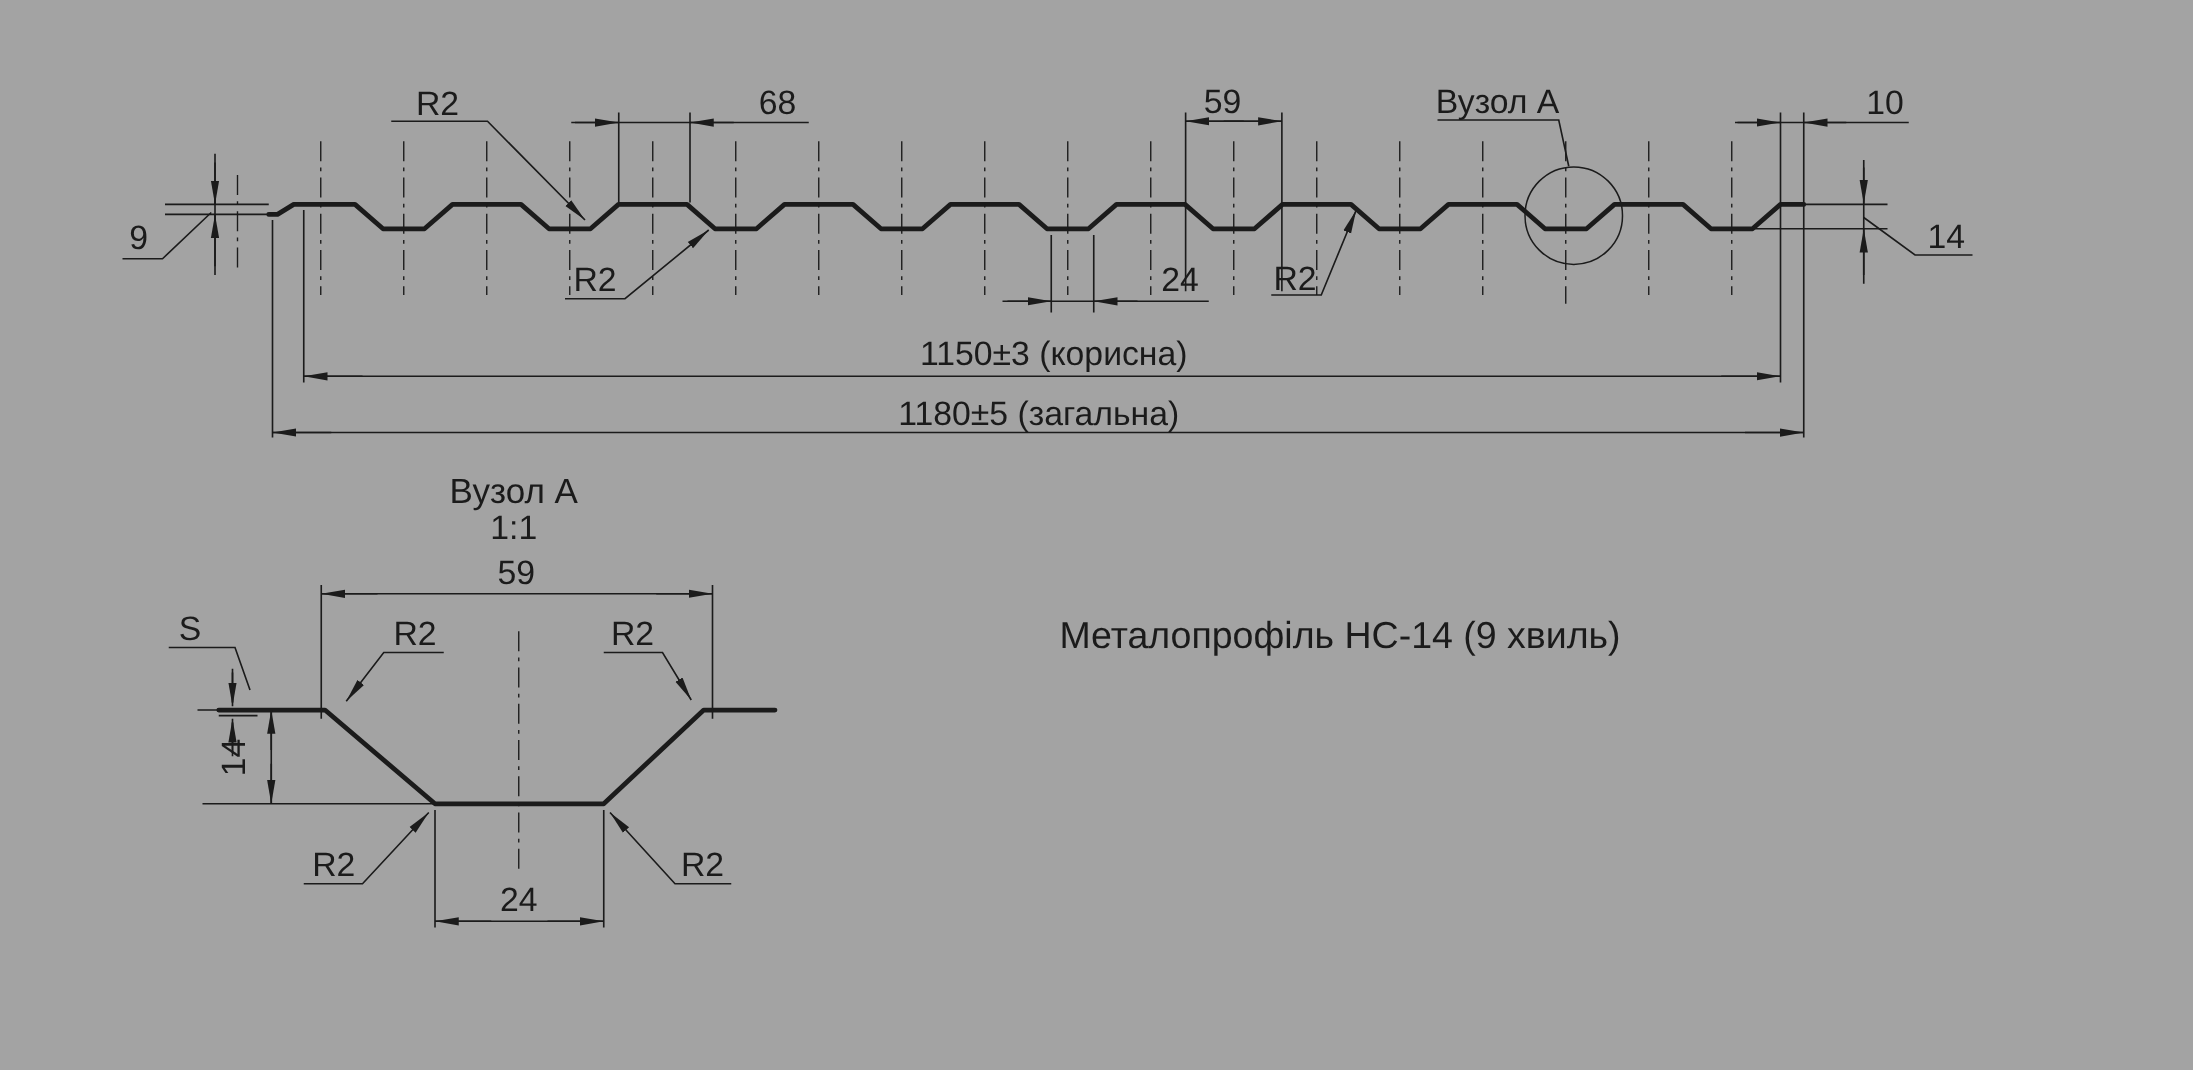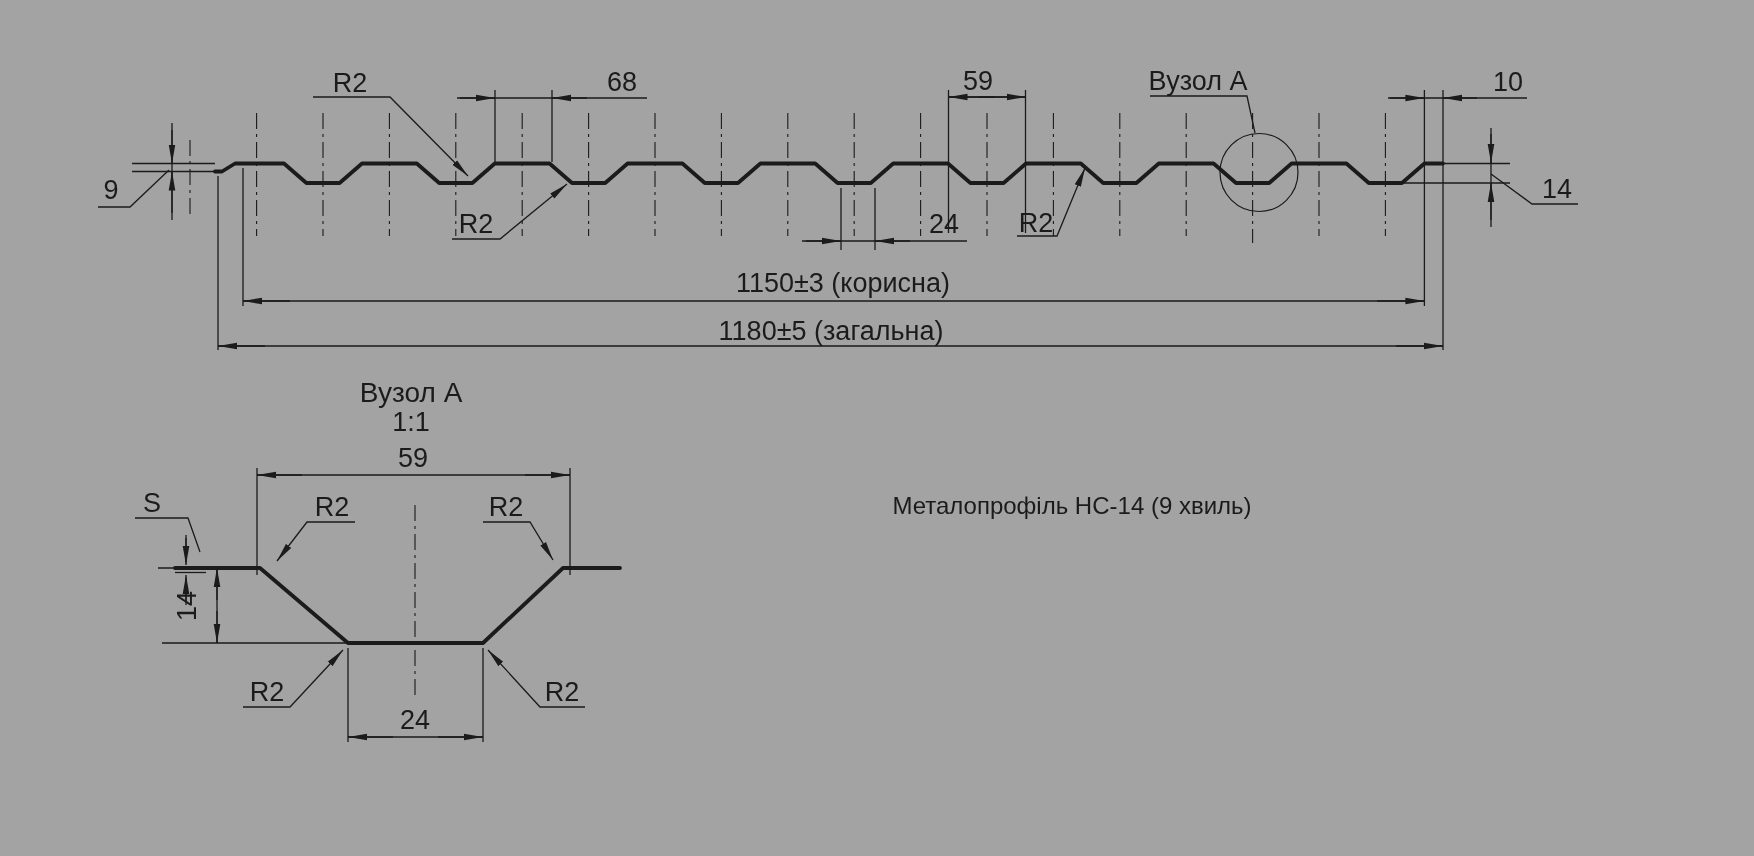--- a/index.html
+++ b/index.html
@@ -2,21 +2,21 @@
 <html><head>
 <meta charset="utf-8">
 <style>
   html,body{margin:0;padding:0;background:#ffffff;}
   body{width:1754px;height:856px;overflow:hidden;font-family:"Liberation Sans",sans-serif;}
   #canvas{position:relative;width:1754px;height:856px;background:#a3a3a3;padding-left:41px;}
   #drawing{position:absolute;left:0;top:0;}
   .dim-text{font-family:"Liberation Sans",sans-serif;font-size:27px;fill:#1b1b1b;}
   .title-text{font-family:"Liberation Sans",sans-serif;font-size:28px;fill:#1b1b1b;}
   #spec-table-title{position:absolute;left:752px;top:492px;width:640px;text-align:center;
-     font-size:24px;color:#1b1b1b;}
+     font-size:30px;color:#1b1b1b;}
   #spec-table{position:absolute;left:812px;top:537px;border-collapse:collapse;table-layout:fixed;}
   #spec-table td,#spec-table th{border:3px solid #1b1b1b;text-align:center;vertical-align:middle;
      font-size:20px;font-weight:normal;color:#1b1b1b;padding:0;}
   #spec-table th{height:51px;}
   #spec-table td{height:52px;}
   .c0{width:148px;} .c1{width:162px;} .c2{width:163px;} .c3{width:124px;}
 </style>
 </head>
 <body>
 

